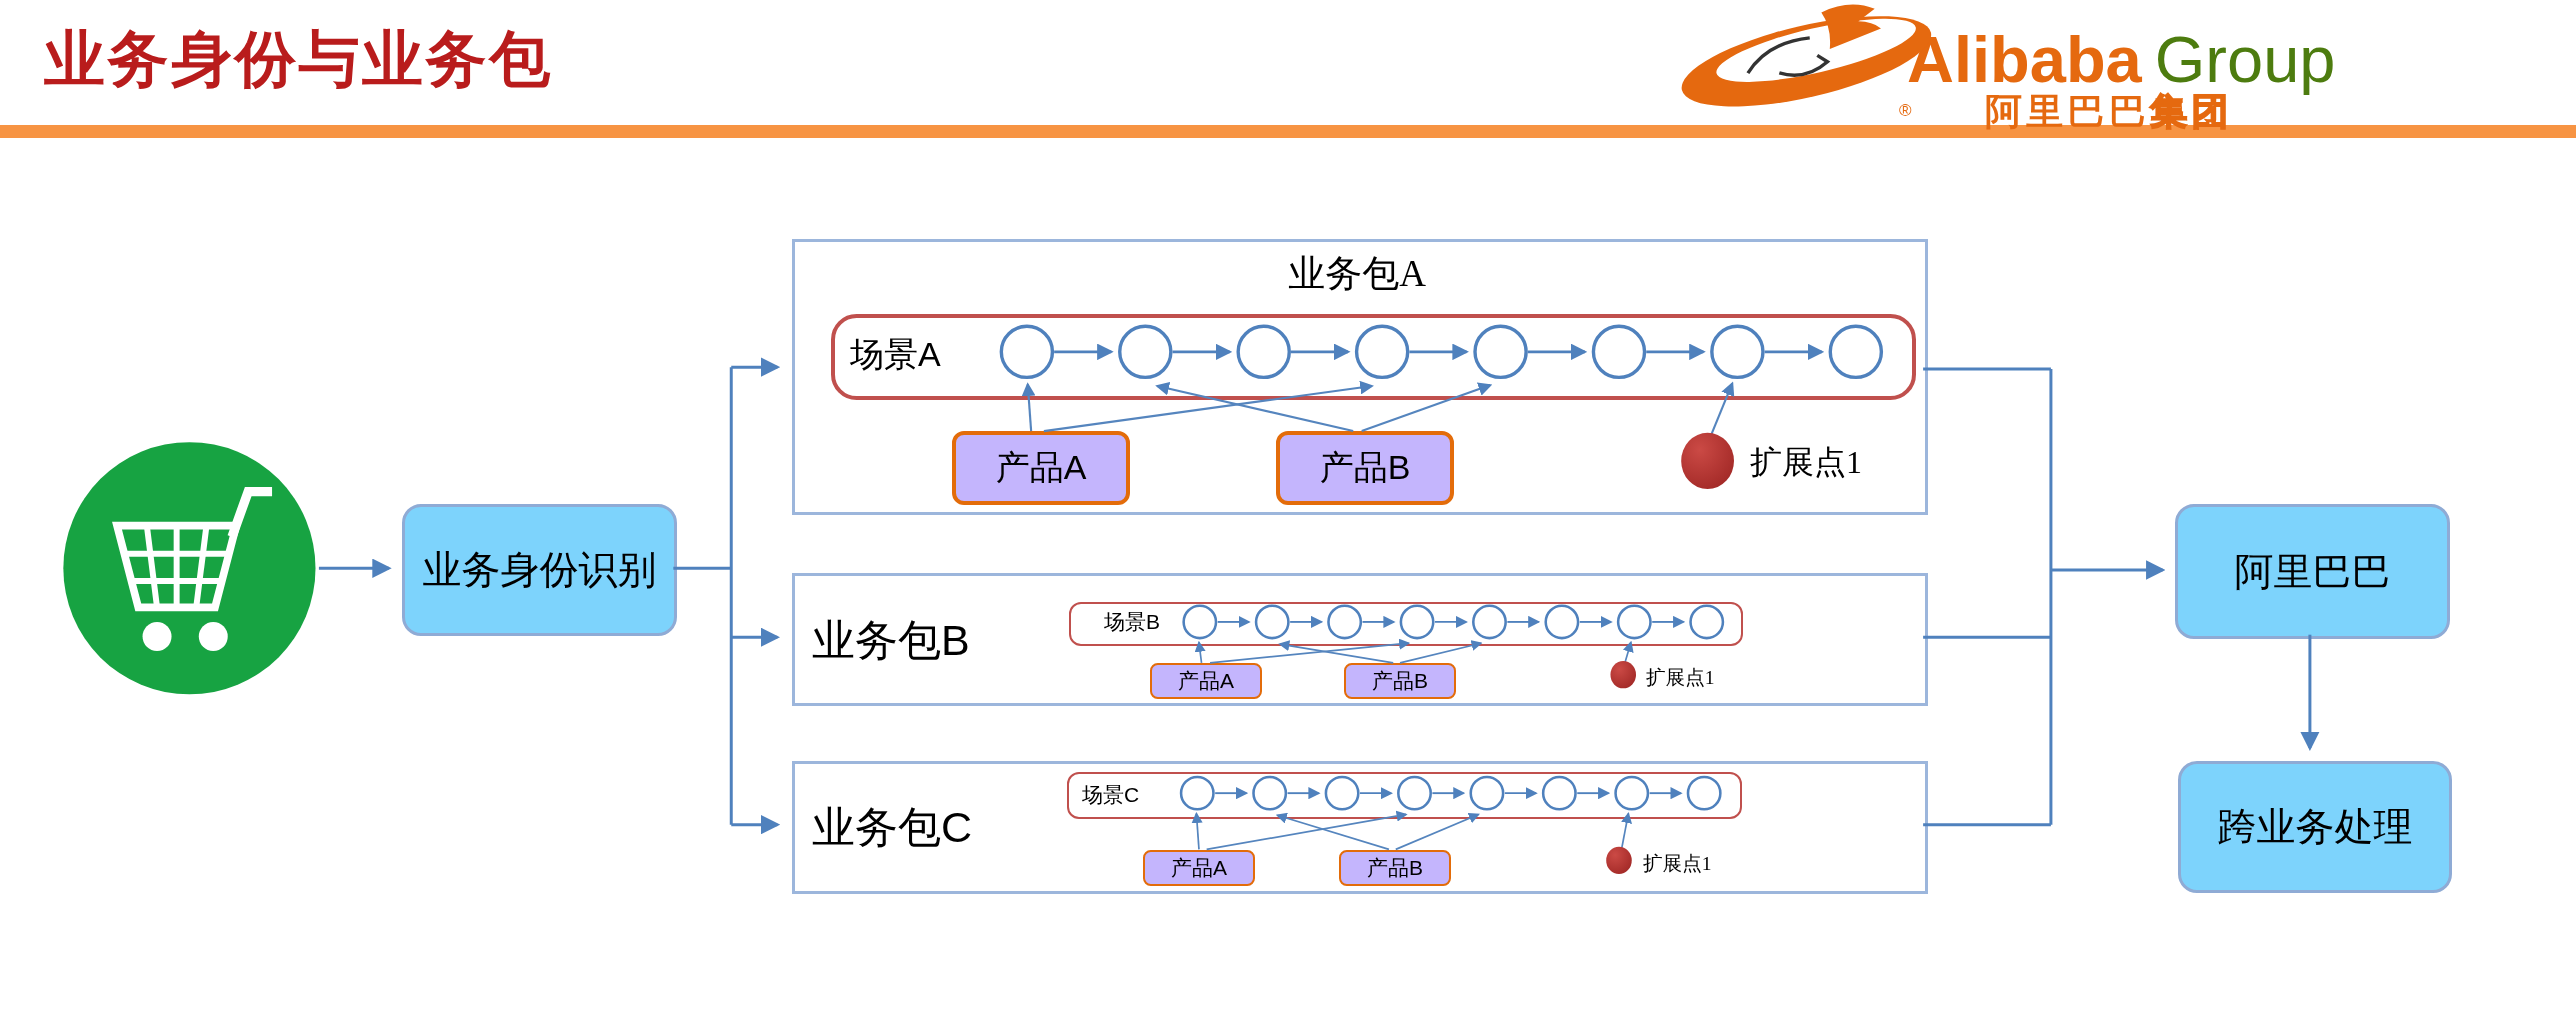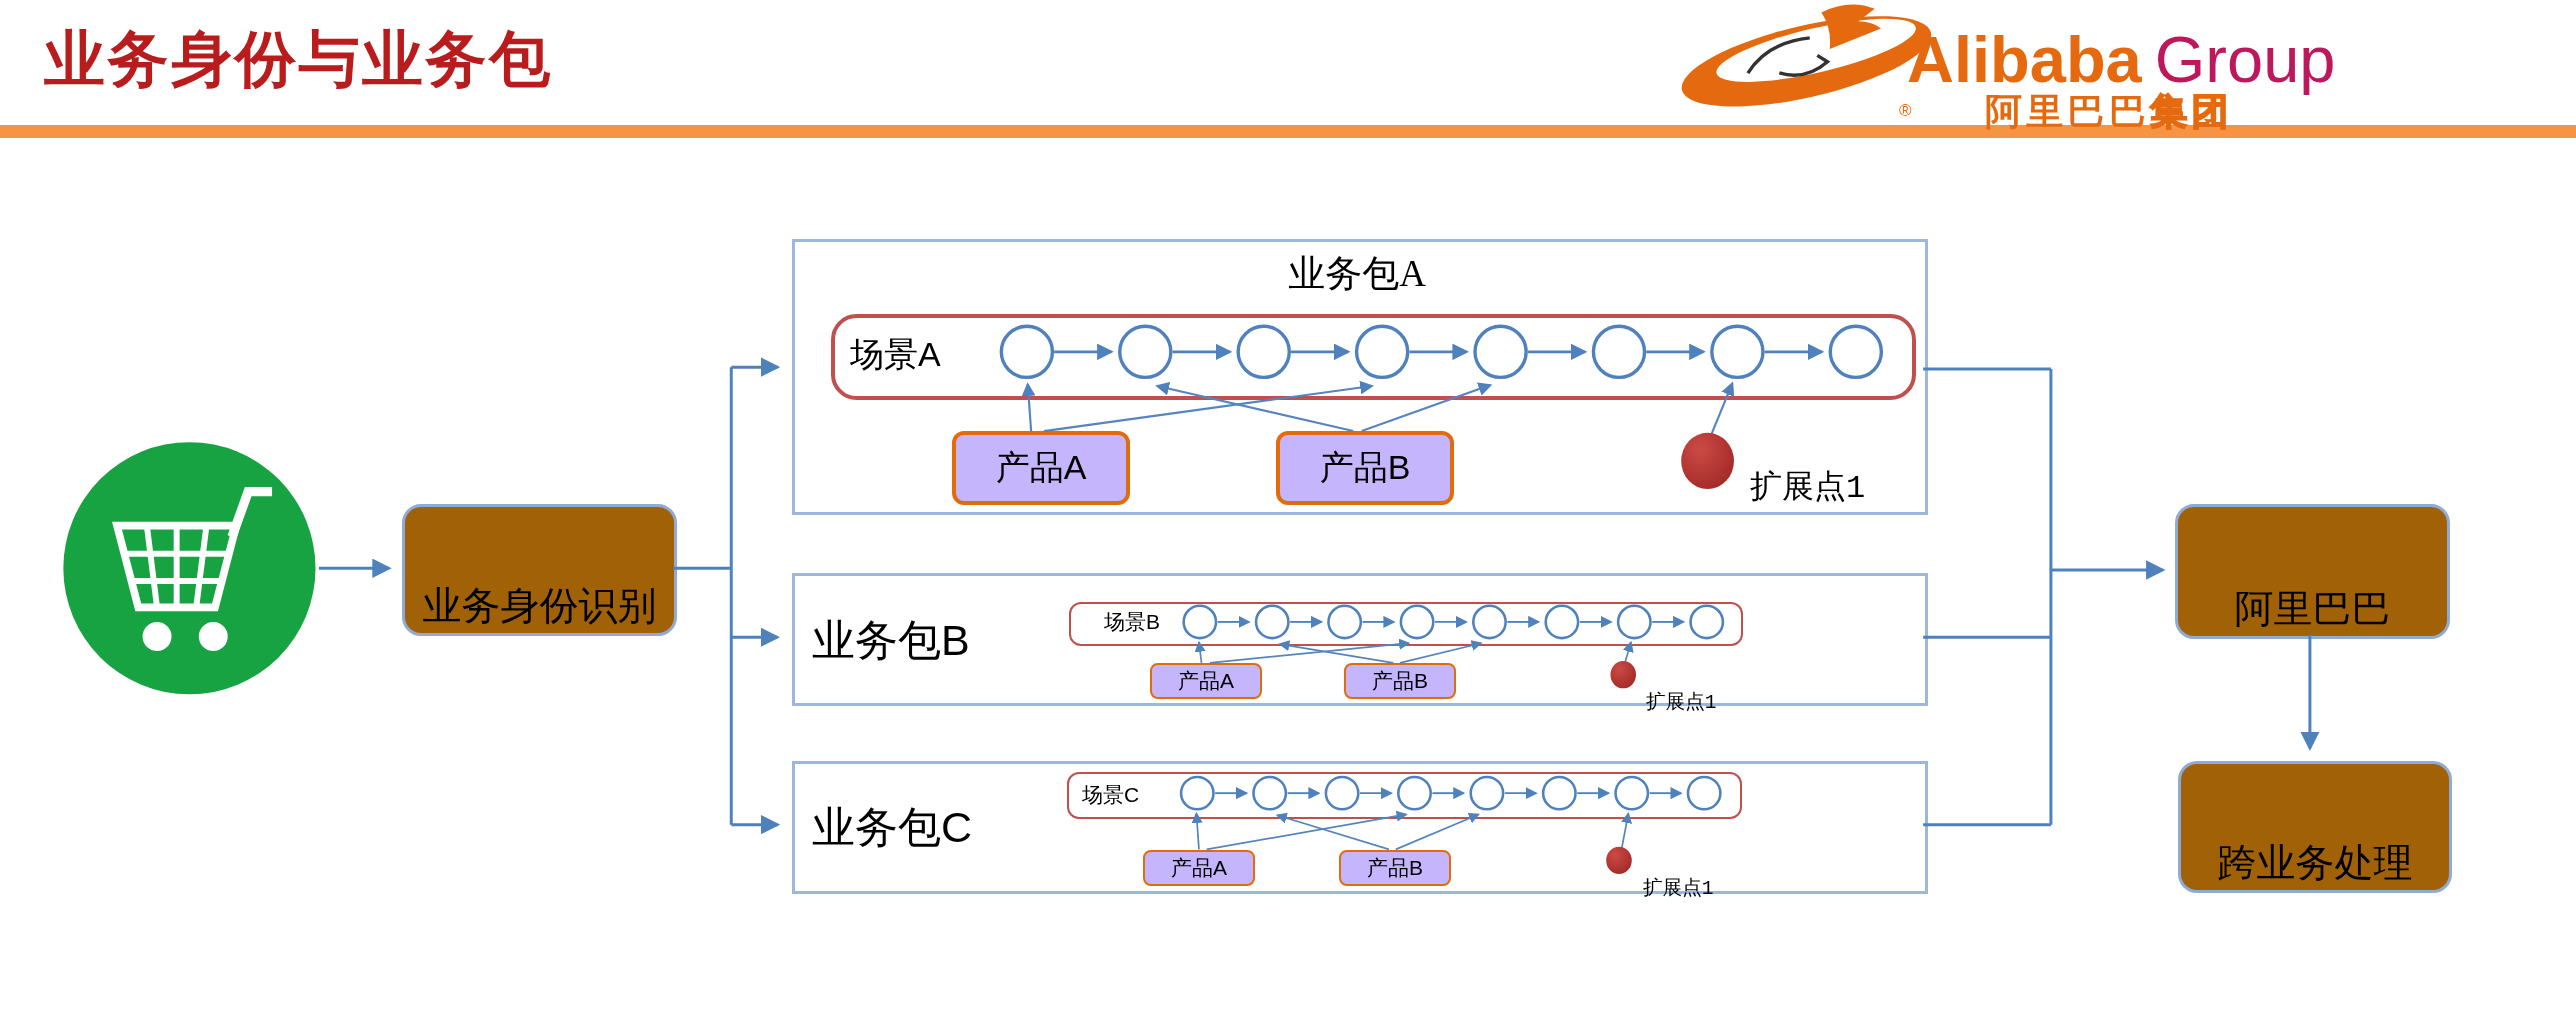--- a/index.html
+++ b/index.html
@@ -8,43 +8,43 @@
     font-family:"Liberation Sans","DejaVu Sans",sans-serif;color:#000;
   }
   .abs{position:absolute;}
   .slide-title{
     left:44px;top:19px;font-size:61px;font-weight:700;letter-spacing:2.6px;
     font-family:"Liberation Serif","DejaVu Serif",serif;color:#b91c1c;
   }
   .divider{left:0;top:125px;width:2576px;height:12.8px;background:#F79443;}
   
   .logo-en{left:1907px;top:22px;font-size:65px;font-weight:800;color:#E5690F;white-space:nowrap;}
-  .logo-en .grp{font-weight:400;color:#be185d;margin-top:40px;}
+  .logo-en .grp{font-weight:400;color:#4d7c0f;margin-top:40px;}
   .logo-cn{left:1985px;top:87px;font-size:37px;font-weight:700;color:#E5690F;letter-spacing:4.3px;white-space:nowrap;}
   .logo-cn .outl{color:#fff;-webkit-text-stroke:1.7px #E5690F;text-shadow:0 0 0.9px #E5690F;}
   .logo-reg{left:1899px;top:101px;font-size:17px;color:#E5690F;}
   
   .box-blue{
-    background:#a16207;border:3.4px solid #8FABD5;border-radius:19px;
-    display:flex;align-items:flex-end;justify-content:center;font-size:39px;color:#000;
+    background:#7dd3fc;border:3.4px solid #8FABD5;border-radius:19px;
+    display:flex;align-items:center;justify-content:center;font-size:39px;color:#000;
   }
   
   .panel{background:#fff;border:3.4px solid #9CB6DC;}
   .pkg-title-a{left:792px;top:249px;width:1130px;text-align:center;font-size:37px;font-family:Liberation Serif, serif;}
   .pkg-label{font-size:43px;}
   .scene-big{border:4.3px solid #C0504D;border-radius:25.6px;}
   .scene-mini{border:2.6px solid #C0504D;border-radius:12px;}
   .scene-label-big{font-size:34px;}
   .scene-label-mini{font-size:21px;}
   .product{
     background:#c4b5fd;border:4.3px solid #E36C0A;border-radius:12px;
     display:flex;align-items:center;justify-content:center;font-size:34px;
   }
   .product-mini{border-width:2.6px;border-radius:7.7px;font-size:21px;}
-  .ext-label{font-family:Liberation Mono, monospace;margin-top:24px;}
+  .ext-label{font-family:Liberation Serif, serif;}
   .ext-big{font-size:32px;}
   .ext-mini{font-size:19.6px;}
   svg.layer{position:absolute;left:0;top:0;pointer-events:none;z-index:5;}
 </style>
 </head>
 <body>
 
 <div class="abs slide-title">业务身份与业务包</div>
 <div class="abs divider"></div>
 

